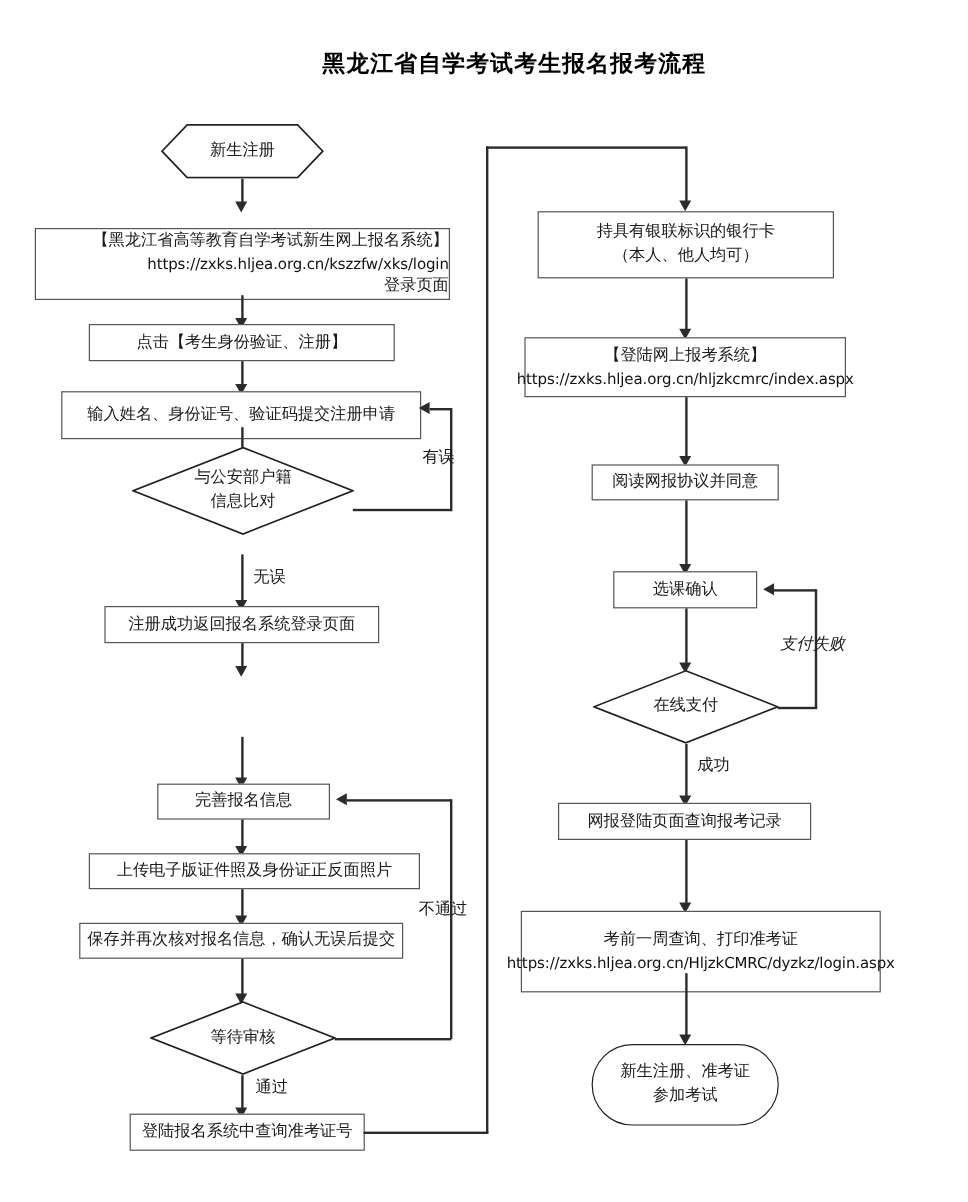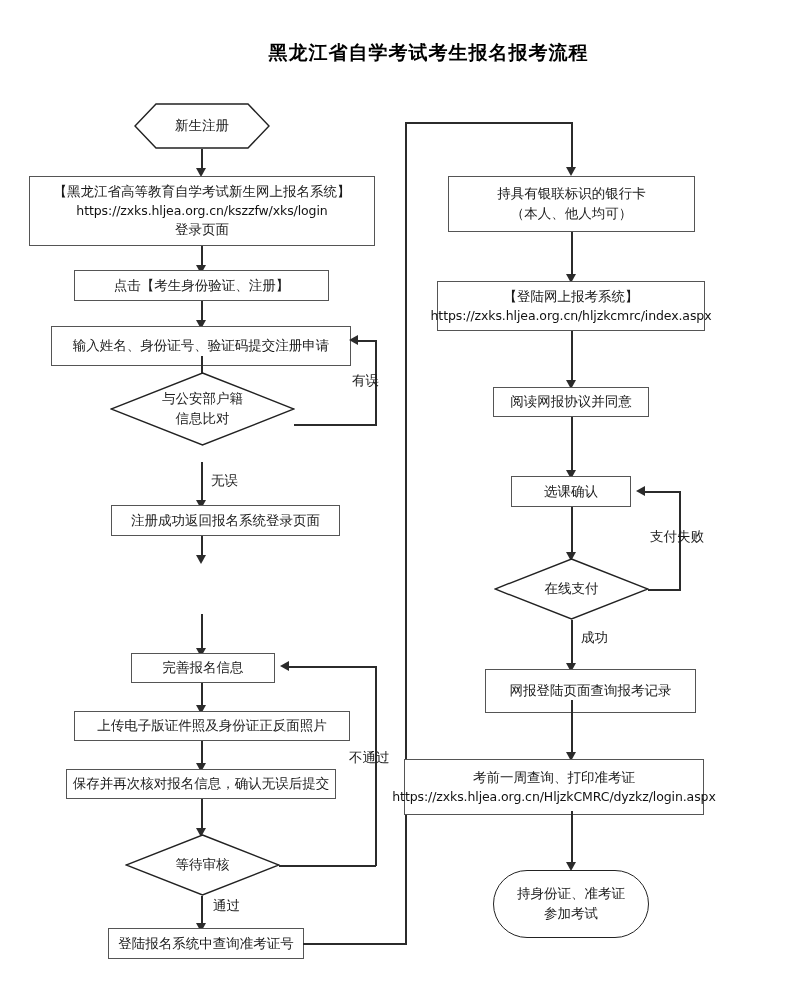--- a/index.html
+++ b/index.html
@@ -119,21 +119,21 @@
   <div class="node hex" style="left:134px; top:103px; width:136px; height:46px;">
     <svg class="hexsvg" viewBox="0 0 136 46" preserveAspectRatio="none">
       <polygon points="22,1 114,1 135,23 114,45 22,45 1,23" fill="#ffffff" stroke="#222222" stroke-width="1.4"></polygon>
     </svg>
     <span class="hexlabel ln">新生注册</span>
   </div>
 
   <div class="ln-v" style="left:201px; top:149px; width:1.6px; height:22px;"></div>
   <div class="arrow arrow-down" style="left:196px; top:168px;"></div>
 
-  <div class="node rect" style="left:29px; top:176px; width:346px; height:70px;">
+  <div class="node rect" style="left:29px; top:190px; width:346px; height:60px;align-items:flex-end;">
     <span class="ln">【黑龙江省高等教育自学考试新生网上报名系统】</span>
     <span class="ln url">https://zxks.hljea.org.cn/kszzfw/xks/login</span>
     <span class="ln">登录页面</span>
   </div>
 
   <div class="ln-v" style="left:201px; top:246px; width:1.6px; height:22px;"></div>
   <div class="arrow arrow-down" style="left:196px; top:265px;"></div>
 
   <div class="node rect" style="left:74px; top:270px; width:255px; height:31px;">
     <span class="ln">点击【考生身份验证、注册】</span>
@@ -162,21 +162,21 @@
   <div class="ln-h" style="left:294px; top:424px; width:82px;"></div>
   <div class="ln-v" style="left:375px; top:340px; height:86px;"></div>
   <div class="ln-h" style="left:358px; top:340px; width:18px;"></div>
   <div class="arrow arrow-left" style="left:349px; top:335px;"></div>
   <div class="edge-label" style="left:352px; top:372px;text-align:right;">有误</div>
 
   <div class="ln-v" style="left:201px; top:462px; height:43px;"></div>
   <div class="arrow arrow-down" style="left:196px; top:500px;"></div>
   <div class="edge-label" style="left:211px; top:472px;">无误</div>
 
-  <div class="node rect" style="left:87px; top:505px; width:229px; height:31px;margin-left:24px;">
+  <div class="node rect" style="left:87px; top:505px; width:229px; height:31px;">
     <span class="ln">注册成功返回报名系统登录页面</span>
   </div>
 
   <div class="ln-v" style="left:201px; top:536px; height:22px;"></div>
   <div class="arrow arrow-down" style="left:196px; top:555px;"></div>
 
 
   <div class="ln-v" style="left:201px; top:614px; height:38px;"></div>
   <div class="arrow arrow-down" style="left:196px; top:648px;"></div>
 
@@ -262,39 +262,39 @@
     <svg class="diasvg" viewBox="0 0 155 62" preserveAspectRatio="none">
       <polygon points="77.5,1 154,31 77.5,61 1,31" fill="#ffffff" stroke="#222222" stroke-width="1.4"></polygon>
     </svg>
     <span class="dialabel ln">在线支付</span>
   </div>
 
   <div class="ln-h" style="left:648px; top:589px; width:33px;"></div>
   <div class="ln-v" style="left:679px; top:491px; height:99px;"></div>
   <div class="ln-h" style="left:645px; top:491px; width:35px;"></div>
   <div class="arrow arrow-left" style="left:636px; top:486px;"></div>
-  <div class="edge-label" style="left:650px; top:528px;">支付失败</div>
+  <div class="edge-label" style="left:650px; top:528px;font-style:italic;">支付失败</div>
 
   <div class="ln-v" style="left:571px; top:620px; height:46px;"></div>
   <div class="arrow arrow-down" style="left:566px; top:663px;"></div>
   <div class="edge-label" style="left:581px; top:629px;">成功</div>
 
-  <div class="node rect" style="left:465px; top:669px; width:211px; height:44px;margin-left:20px;">
+  <div class="node rect" style="left:465px; top:669px; width:211px; height:31px;">
     <span class="ln">网报登陆页面查询报考记录</span>
   </div>
 
   <div class="ln-v" style="left:571px; top:700px; height:55px;"></div>
   <div class="arrow arrow-down" style="left:566px; top:752px;"></div>
 
-  <div class="node rect" style="left:404px; top:759px; width:300px; height:56px;">
+  <div class="node rect" style="left:434px; top:759px; width:300px; height:68px;">
     <span class="ln">考前一周查询、打印准考证</span>
     <span class="ln url">https://zxks.hljea.org.cn/HljzkCMRC/dyzkz/login.aspx</span>
   </div>
 
   <div class="ln-v" style="left:571px; top:811px; height:54px;"></div>
   <div class="arrow arrow-down" style="left:566px; top:862px;"></div>
 
   <div class="node term" style="left:493px; top:870px; width:156px; height:68px;">
-    <span class="ln">持身份证、准考证</span>
+    <span class="ln">新生注册、准考证</span>
     <span class="ln">参加考试</span>
   </div>
 
 </div>
 
 </body></html>

